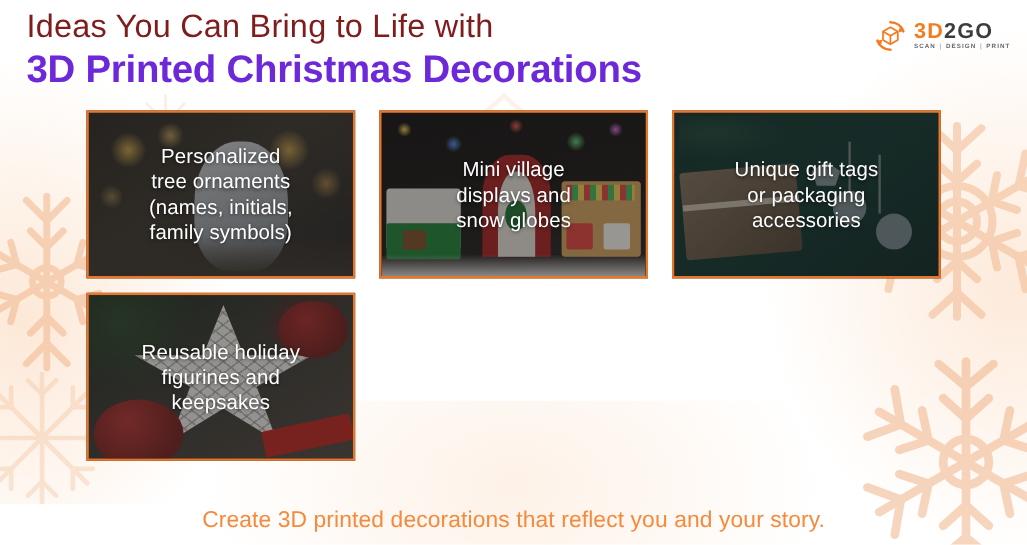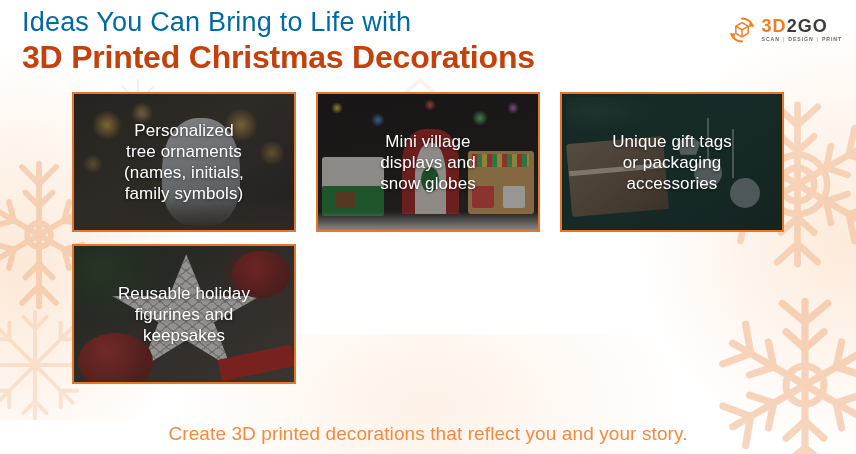--- a/index.html
+++ b/index.html
@@ -56,29 +56,29 @@
     z-index:3;
   }
   .title-block {
     position:absolute;
     left:22px; top:6px;
   }
   .title-line1 {
     font-size:27px;
     font-weight:300;
     letter-spacing:.2px;
-    color:#0369a1;
+    color:#7f1d1d;
     line-height:32px;
     white-space:nowrap;
   }
   .title-line2 {
     font-size:32px;
     font-weight:bold;
     letter-spacing:-.2px;
-    color:#c2410c;
+    color:#6d28d9;
     line-height:38px;
     white-space:nowrap;
   }
 
   
   .logo {
     position:absolute;
     right:14px; top:16px;
     display:flex;
     align-items:center;

